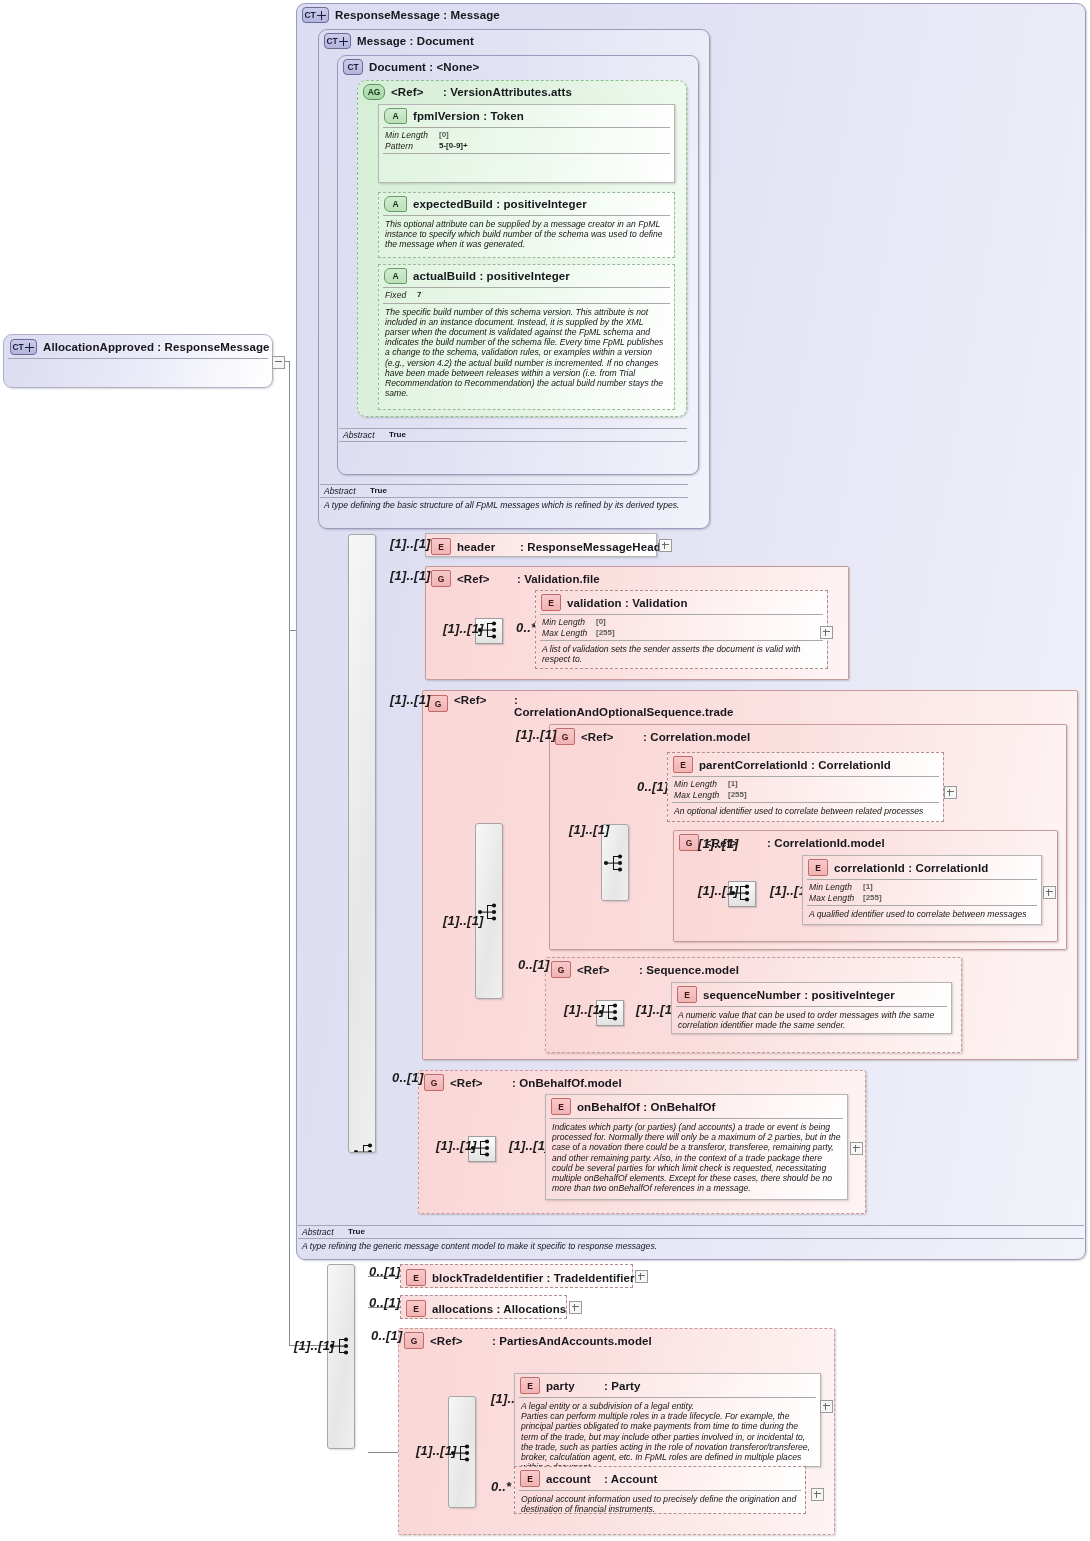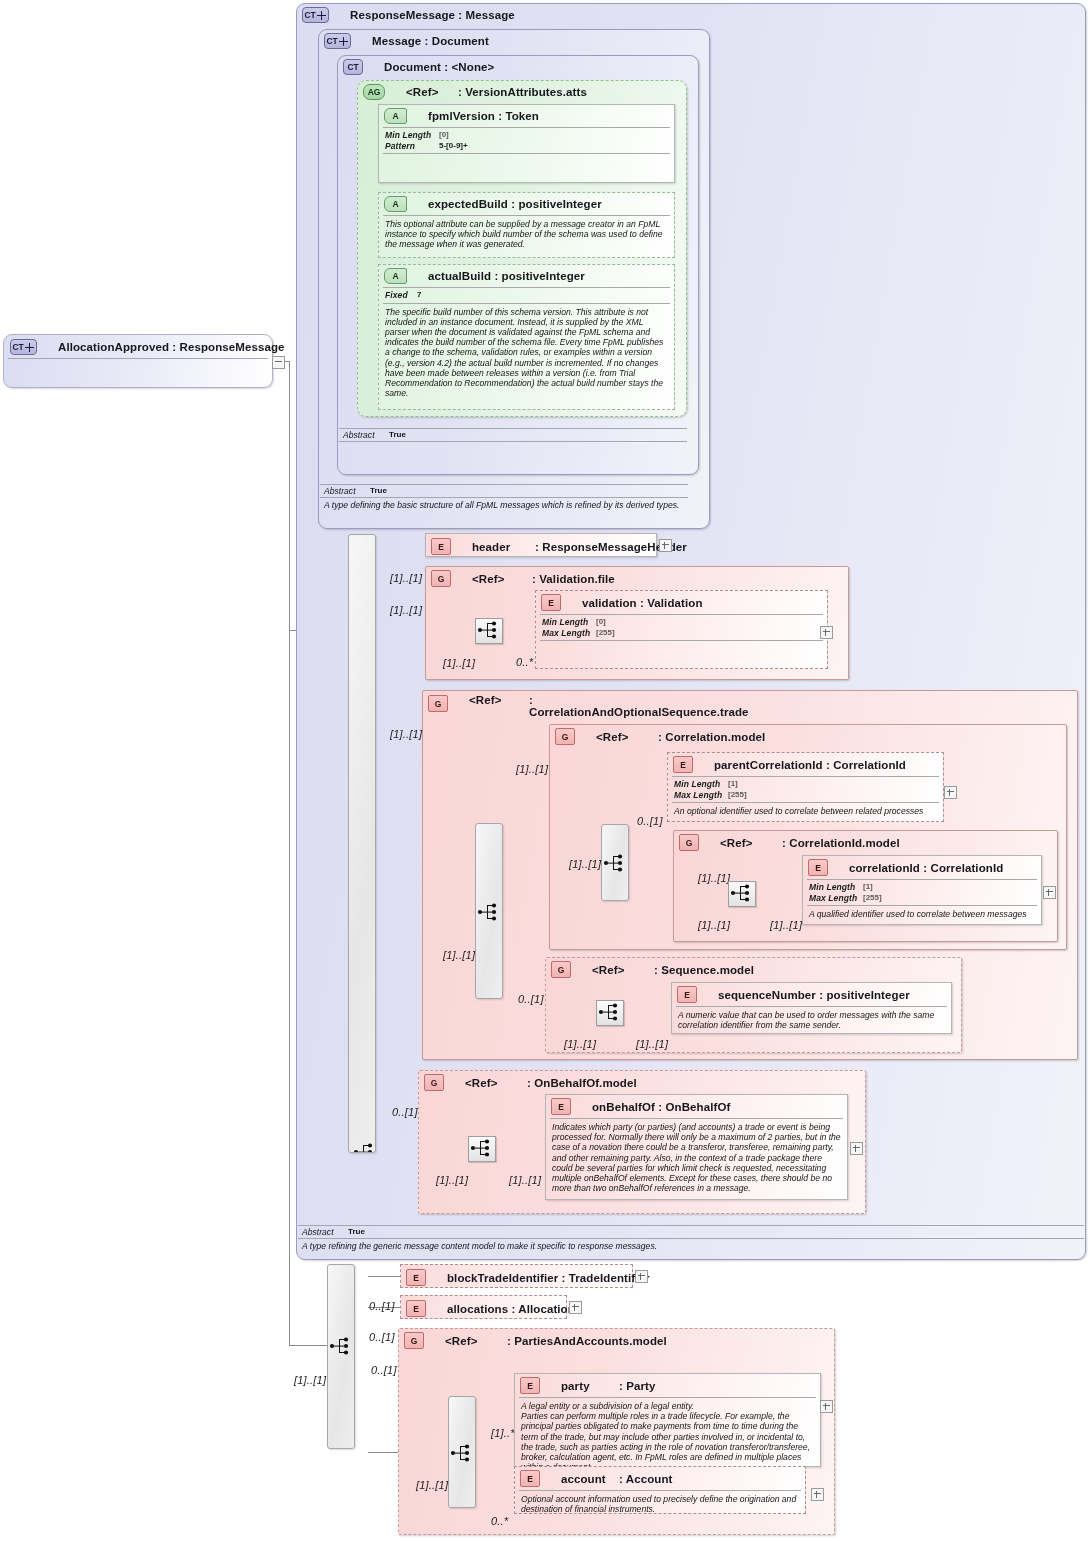--- a/index.html
+++ b/index.html
@@ -77,21 +77,21 @@
   .ttl .nm{
     font-size:11.5px;font-weight:bold;color:#16161c;
     letter-spacing:.1px;
   }
   .ttl .nm.wrap{white-space:normal;line-height:12px;}
 
   
   .badge{
     display:inline-flex;align-items:center;justify-content:center;
     font-size:8.5px;font-weight:bold;color:#2a2a2a;
-    margin-right:21px;flex:none;
+    margin-right:6px;flex:none;
     letter-spacing:-.2px;
   }
   .badge.ct{
     width:25px;height:14px;border-radius:4px;
     border:1px solid #6a6a93;
     background:linear-gradient(#ccccec,#b4b4dd);
     color:#1b1b3a;
   }
   .badge.ct2{
     width:18px;height:14px;border-radius:4px;
@@ -131,21 +131,21 @@
   }
   .plusglyph:before{left:0;top:4px;width:9px;height:1px;}
   .plusglyph:after{left:4px;top:0;width:1px;height:9px;}
   .badge.ct .plusglyph{margin-left:2px;}
 
   
   .sep{height:1px;background:#a9a9a9;margin:1px 4px 1px 4px;}
   .facets{padding:1px 5px 1px 6px;font-size:8.5px;line-height:10.5px;}
   .facetrow{display:flex;}
   .facetrow .fk{
-    font-style:italic;color:#1a1a1a;width:54px;flex:none;letter-spacing:.1px;font-weight:bold;
+    font-style:italic;color:#1a1a1a;width:54px;flex:none;letter-spacing:.1px;
   }
   .facetrow .fv{color:#5b5b5b;font-weight:bold;font-size:8px;}
   .facetrow .fv.dark{color:#1a1a1a;}
   .doc{
     padding:2px 6px 3px 6px;
     font-size:8.6px;line-height:10.2px;
     font-style:italic;color:#141414;
   }
 
   
@@ -157,24 +157,23 @@
   .absrow .kv .k{font-style:italic;width:46px;color:#14141c;}
   .absrow .kv .v{font-weight:bold;font-size:8px;color:#14141c;}
   .absrow .d{
     padding:2px 4px 2px 4px;font-size:8.6px;line-height:10.2px;
     font-style:italic;color:#14141c;
   }
 
   
   .card{
     position:absolute;
-    font-size:11px;font-style:italic;font-weight:normal;
+    font-size:13px;font-style:italic;font-weight:bold;
     color:#1b1b1b;white-space:nowrap;
     letter-spacing:.2px;
-    margin-top:36px;
   }
 
   
   .seqicon{
     position:absolute;
     width:26px;height:24px;
     border:1px solid #9d9d9d;
     background:linear-gradient(#fbfbfb,#e2e2e2);
     box-shadow:1px 1px 1px rgba(0,0,0,.14);
   }
@@ -425,20 +424,21 @@
       <div class="facetrow">
         <span class="fk">Min Length</span>
         <span class="fv">[0]</span>
       </div>
       <div class="facetrow">
         <span class="fk">Max Length</span>
         <span class="fv">[255]</span>
       </div>
     </div>
     <div class="sep"></div>
+    <div class="doc">A list of validation sets the sender asserts the document is valid with respect to.</div>
   </div>
   <div class="exp" style="left:820px;top:626px;"></div>
 
   <div class="frame pink" style="left:422px;top:690px;width:656px;height:370px;border-radius:2px;">
     <div class="ttl" style="padding-top:3px;padding-left:5px;align-items:flex-start;">
       <span class="badge g" style="margin-top:1px;">G</span>
       <span class="nm" style="min-width:60px;">&lt;Ref&gt;</span>
       <span class="nm wrap" style="width:135px;">: CorrelationAndOptionalSequence.trade</span>
     </div>
   </div>
@@ -583,21 +583,21 @@
   </div>
   <div class="card" style="left:564px;top:1002px;">[1]..[1]</div>
   <div class="card" style="left:636px;top:1002px;">[1]..[1]</div>
 
   <div class="node" style="left:671px;top:982px;width:281px;height:52px;">
     <div class="ttl" style="padding-top:3px;padding-left:5px;">
       <span class="badge e">E</span>
       <span class="nm">sequenceNumber : positiveInteger</span>
     </div>
     <div class="sep"></div>
-    <div class="doc">A numeric value that can be used to order messages with the same correlation identifier from the same sender.</div>
+    <div class="doc">A numeric value that can be used to order messages with the same correlation identifier made the same sender.</div>
   </div>
 
   <div class="frame pinkdash" style="left:418px;top:1070px;width:448px;height:144px;">
     <div class="ttl" style="padding-top:3px;padding-left:5px;">
       <span class="badge g">G</span>
       <span class="nm" style="min-width:62px;">&lt;Ref&gt;</span>
       <span class="nm">: OnBehalfOf.model</span>
     </div>
   </div>
   <div class="card" style="left:392px;top:1070px;">0..[1]</div>

